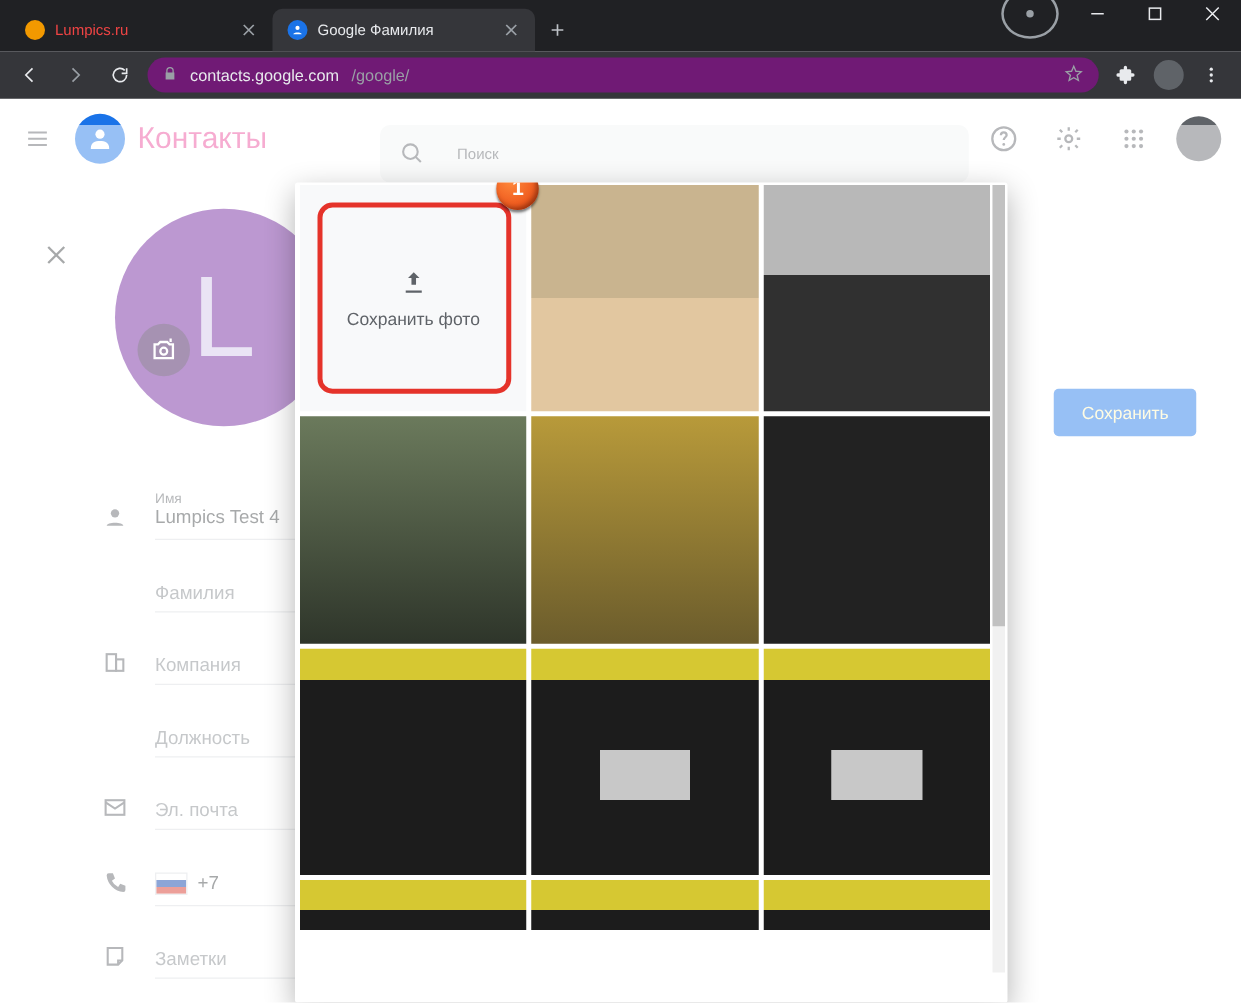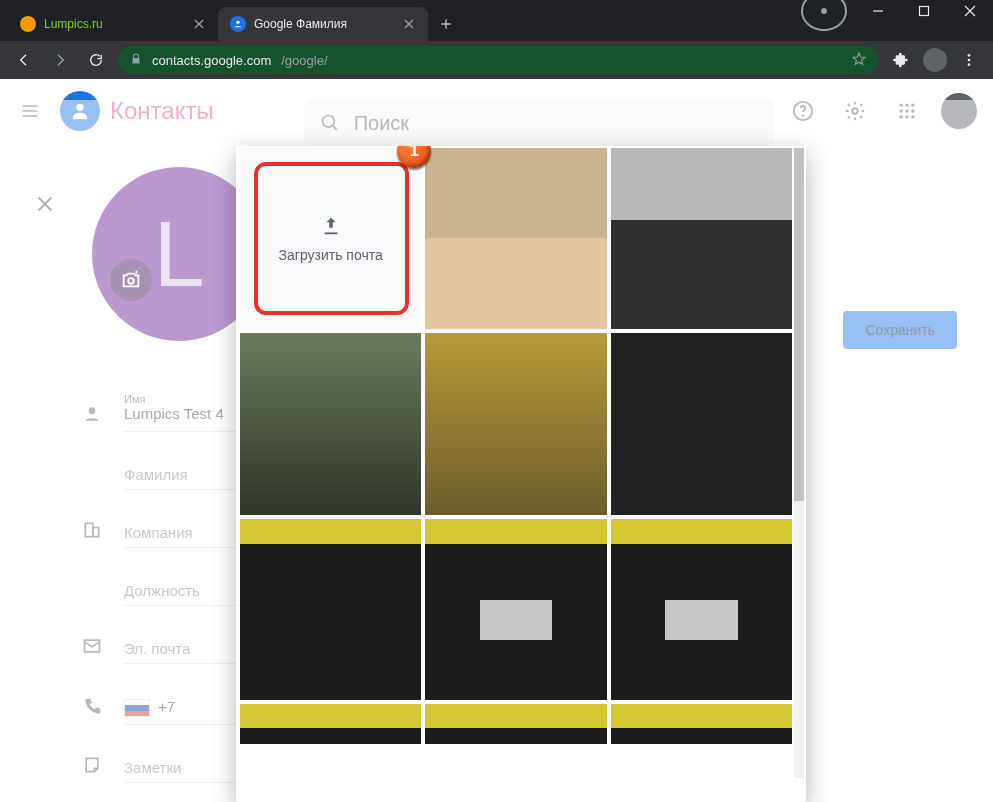--- a/index.html
+++ b/index.html
@@ -1,63 +1,63 @@
 <!DOCTYPE html>
 <html><head>
 <meta charset="utf-8">
 <style>
   * { box-sizing: border-box; margin: 0; padding: 0; font-family: Arial, Roboto, sans-serif; }
   body { width: 993px; height: 802px; background: #fff; overflow: hidden; position: relative; }
 
   
   .titlebar { height: 41px; background: #202124; display: flex; align-items: flex-end; }
   .tabs { display: flex; align-items: flex-end; height: 100%; padding-left: 8px; }
-  .tab { height: 34px; display: flex; align-items: center; gap: 8px; padding: 0 12px; color: #84cc16; font-size: 12px; position: relative; min-width: 210px; }
+  .tab { height: 34px; display: flex; align-items: center; gap: 8px; padding: 0 12px; color: #ef4444; font-size: 12px; position: relative; min-width: 210px; }
   .tab.active { background: #35363a; border-top-left-radius: 8px; border-top-right-radius: 8px; color: #e8eaed; }
   .tab .favicon { width: 16px; height: 16px; border-radius: 50%; display: flex; align-items: center; justify-content: center; font-size: 10px; color: #fff; }
   .fv-orange { background: #f29900; }
   .fv-blue { background: #1a73e8; }
   .tab-x { margin-left: auto; width: 14px; height: 14px; display: flex; align-items: center; justify-content: center; color: #9aa0a6; }
   .tab-x svg { width: 10px; height: 10px; }
   .newtab { width: 28px; height: 28px; display: flex; align-items: center; justify-content: center; color: #bdc1c6; margin-left: 4px; margin-bottom: 3px; }
   .win { margin-left: auto; display: flex; }
   .win > div { width: 46px; height: 40px; display: flex; align-items: center; justify-content: center; color: #e8eaed; }
   .win svg { width: 12px; height: 12px; }
   .update-dot { width: 16px; height: 16px; border: 2px solid #9aa0a6; border-radius: 50%; display: flex; align-items: center; justify-content: center; margin: 0 8px 10px 0; }
   .update-dot::after { content: ""; width: 6px; height: 6px; background: #9aa0a6; border-radius: 50%; }
 
   
   .addrbar { height: 38px; background: #35363a; display: flex; align-items: center; gap: 8px; padding: 0 10px; }
   .nav-btn { width: 28px; height: 28px; color: #9aa0a6; display: flex; align-items: center; justify-content: center; }
   .nav-btn.enabled { color: #e8eaed; }
-  .omnibox { flex: 1; height: 28px; background: #14532d; border-radius: 14px; display: flex; align-items: center; padding: 12px 12px; gap: 10px; color: #9aa0a6; font-size: 13px; }
+  .omnibox { flex: 1; height: 28px; background: #701a75; border-radius: 14px; display: flex; align-items: center; padding: 12px 12px; gap: 10px; color: #9aa0a6; font-size: 13px; }
   .omnibox .lock svg { width: 12px; height: 14px; }
   .omnibox .host { color: #e8eaed; }
   .omnibox .star { margin-left: auto; }
   .ext, .menu3 { width: 28px; height: 28px; color: #e8eaed; display: flex; align-items: center; justify-content: center; }
   .avatar-chip { width: 24px; height: 24px; background: #5f6368; border-radius: 50%; }
 
   
   .appbar { height: 64px; display: flex; align-items: center; padding: 0 16px 0 10px; gap: 10px; }
   .hamburger { width: 40px; height: 40px; display: flex; align-items: center; justify-content: center; color: #5f6368; }
   .logo { width: 40px; height: 40px; border-radius: 50%; background: #1a73e8; display: flex; align-items: center; justify-content: center; }
   .logo svg { fill: #fff; width: 22px; height: 22px; }
   .app-title { font-size: 24px; color: #ec4899; font-weight: 400; }
-  .search { margin-left: 80px; flex: 1; max-width: 560px; height: 46px; background: #f1f3f4; border-radius: 8px; display: flex; align-items: center; padding: 0 16px; gap: 14px; color: #5f6368; font-size: 20px; margin-top: 24px; }
+  .search { margin-left: 80px; flex: 1; max-width: 560px; height: 46px; background: #f1f3f4; border-radius: 8px; display: flex; align-items: center; padding: 0 16px; gap: 26px; color: #5f6368; font-size: 12px; margin-top: 24px; }
   .search svg { width: 20px; height: 20px; }
   .top-icons { margin-left: auto; display: flex; align-items: center; gap: 16px; color: #5f6368; }
   .top-icons > div { width: 36px; height: 36px; display: flex; align-items: center; justify-content: center; }
   .top-av { width: 34px; height: 34px; border-radius: 50%; background: #5f6368; }
 
   
   .page { position: relative; padding: 0 34px 30px 34px; }
   .close-edit { position: absolute; left: 34px; top: 50px; width: 28px; height: 28px; color: #3c4043; }
   .avatar-big { width: 174px; height: 174px; border-radius: 50%; background: #6a1b9a; position: absolute; left: 92px; top: 24px; display: flex; align-items: center; justify-content: center; color: #d1c4e9; font-size: 92px; font-weight: 300; }
   .cam { position: absolute; left: 110px; top: 116px; width: 42px; height: 42px; border-radius: 50%; background: rgba(0,0,0,.45); display: flex; align-items: center; justify-content: center; color: #fff; }
-  .save { position: absolute; right: 36px; top: 168px; height: 38px; padding: 0 22px; background: #1a73e8; color: #0f172a; border-radius: 4px; font-size: 14px; display: flex; align-items: center; }
+  .save { position: absolute; right: 36px; top: 168px; height: 38px; padding: 0 22px; background: #1a73e8; color: #fef9c3; border-radius: 4px; font-size: 14px; display: flex; align-items: center; }
   .form { position: absolute; left: 80px; top: 234px; width: 540px; }
   .row { display: flex; align-items: flex-end; gap: 20px; margin-bottom: 18px; }
   .row .ico { width: 24px; color: #5f6368; display: flex; align-items: center; justify-content: center; padding-bottom: 8px; }
   .field { flex: 1; border-bottom: 1px solid #dadce0; padding: 16px 0 6px 0; }
   .field .lbl { font-size: 11px; color: #5f6368; }
   .field .val { font-size: 15px; color: #3c4043; min-height: 20px; }
   .field .ph { font-size: 15px; color: #80868b; }
   .flag { display: inline-block; width: 26px; height: 18px; background: linear-gradient(#fff 33%, #0039a6 33% 66%, #d52b1e 66%); border: 1px solid #dadce0; vertical-align: middle; margin-right: 8px; }
 
   
@@ -325,21 +325,21 @@
 <div class="scrim"></div>
 
 <div class="modal">
   <div class="grid">
     <div class="g">
       <div class="cell upload" style="position:relative;">
         <svg viewBox="0 0 24 24" fill="currentColor">
             <path d="M12 3l5 5h-3v6h-4V8H7z"></path>
             <path d="M5 19h14v2H5z"></path>
           </svg>
-        <span>Загрузить почта</span>
+        <span>Сохранить фото</span>
         <div class="hl"></div>
         <div class="badge">
             <span>1</span>
           </div>
       </div>
       <div class="cell c-brown"></div>
       <div class="cell c-sil"></div>
       <div class="cell c-hood"></div>
       <div class="cell c-yellow"></div>
       <div class="cell c-dark"></div>

